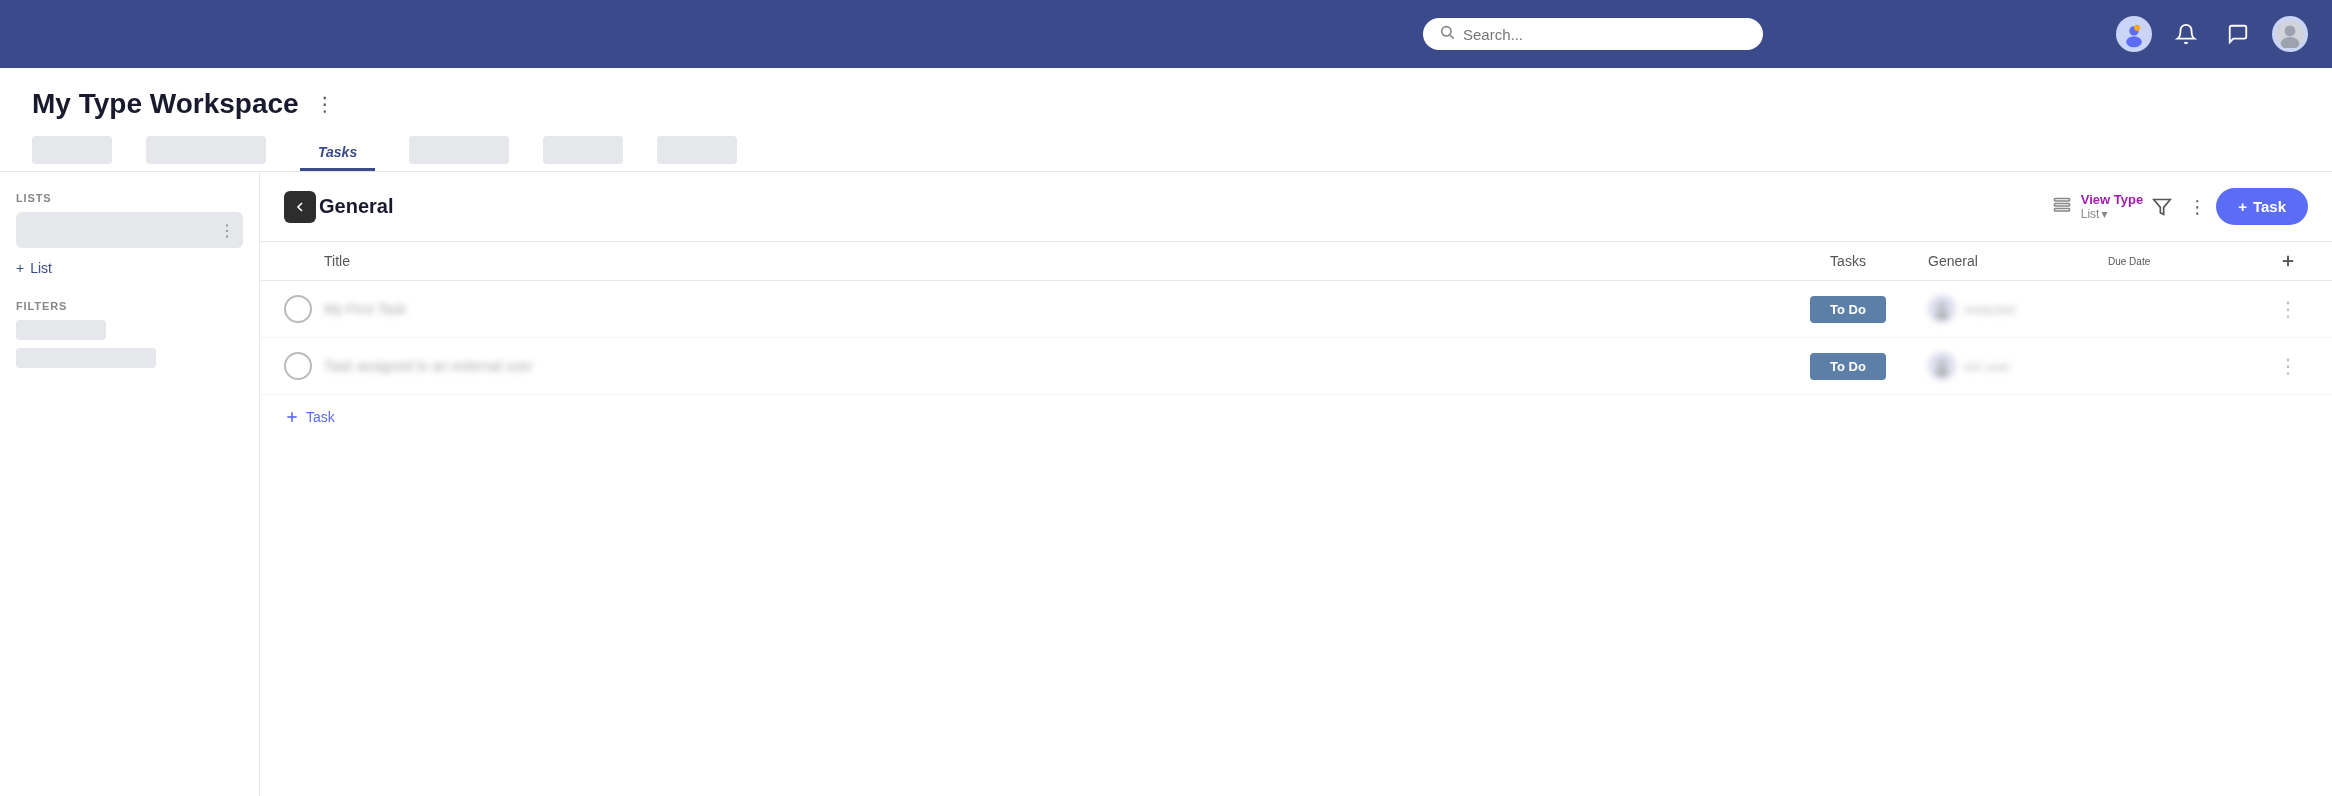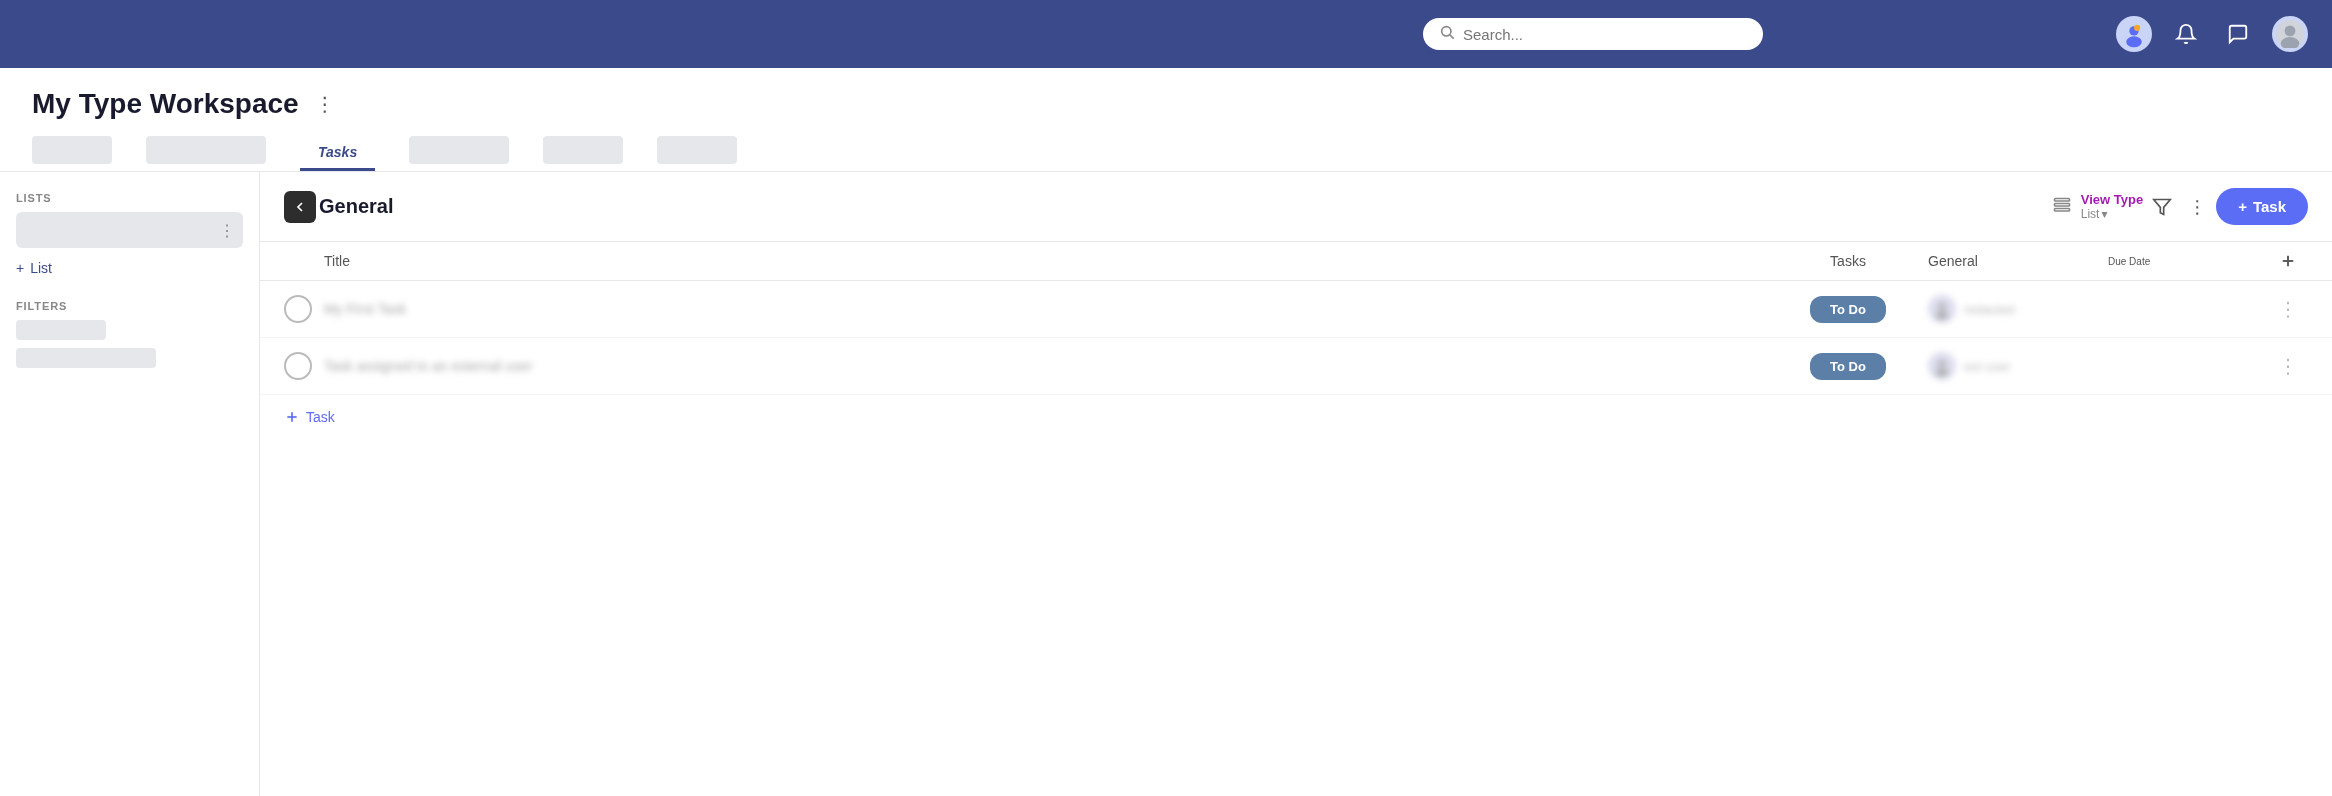--- a/index.html
+++ b/index.html
@@ -273,21 +273,21 @@
     }
     .task-title-cell { flex: 1; font-size: 14px; color: #aaa; filter: blur(3px); user-select: none; }
     .status-badge {
       width: 160px;
       display: flex;
       justify-content: center;
     }
     .status-pill {
       background: #5b7fa6;
       color: #fff;
-      border-radius: 12px;
+      border-radius: 4px;
       padding: 6px 20px;
       font-size: 13px;
       font-weight: 600;
     }
     .assignee-cell {
       width: 180px;
       display: flex;
       align-items: center;
       gap: 8px;
       color: #bbb;

